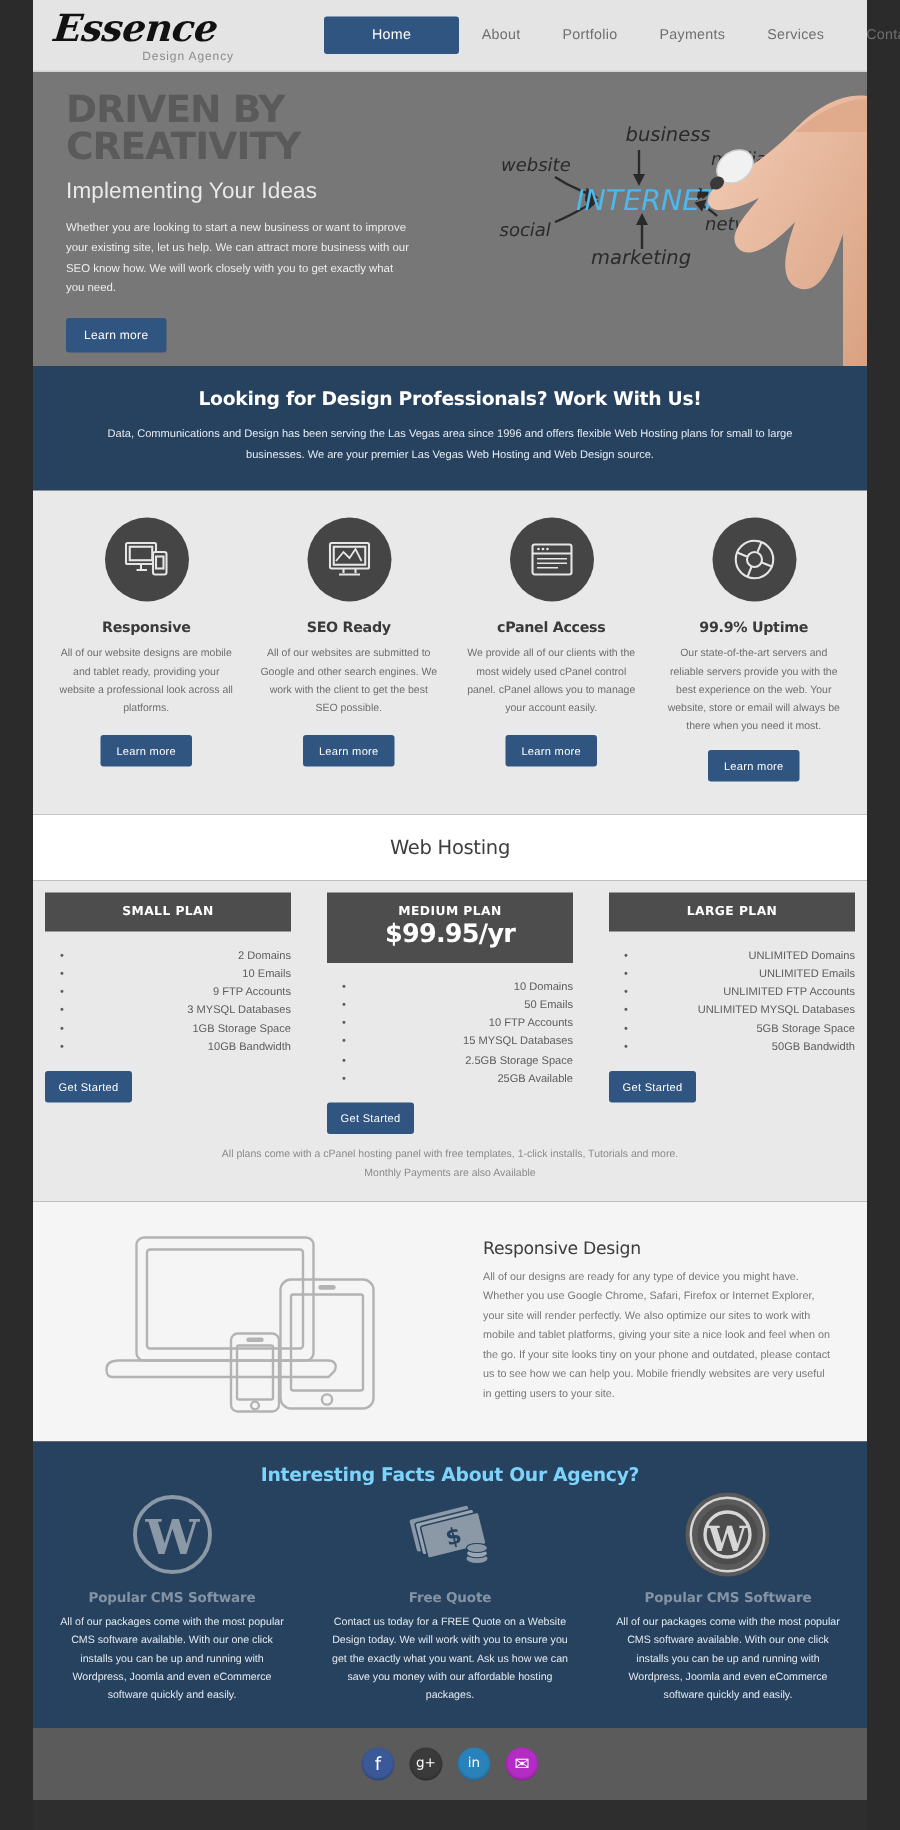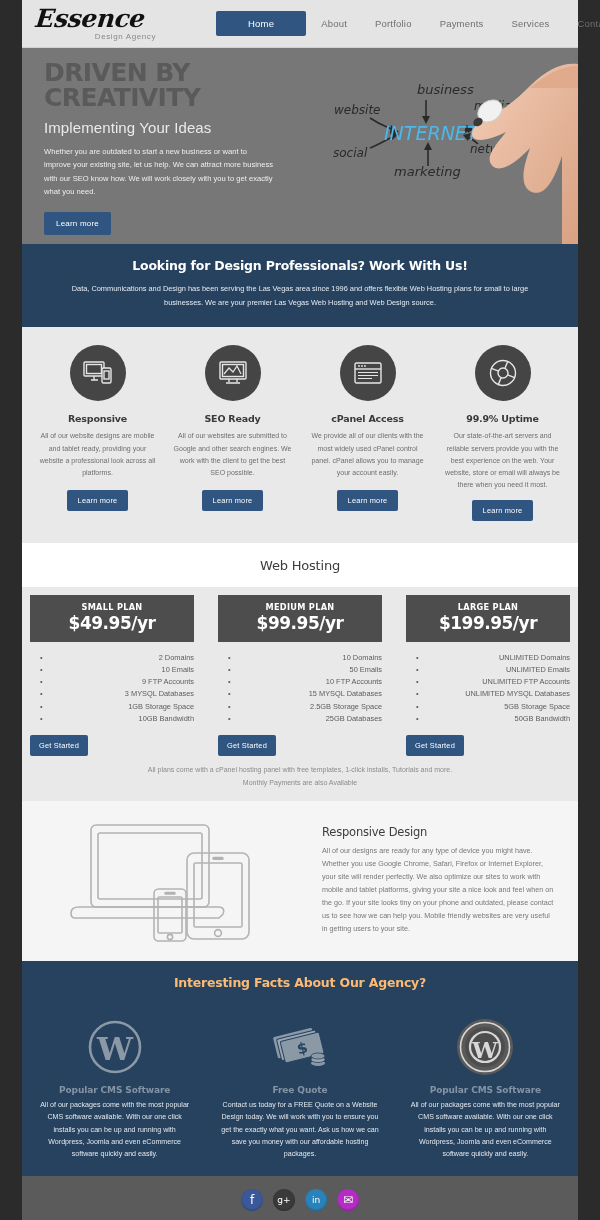--- a/index.html
+++ b/index.html
@@ -239,23 +239,23 @@
   
   .facts {
     background: #26425f;
     padding: 14px 0 16px;
   }
   .facts-title {
     text-align: center;
     font-family: "DejaVu Sans", sans-serif;
     font-weight: bold;
     font-size: 12.5px;
-    color: #fdba74;
+    color: #7dd3fc;
     letter-spacing: -0.2px;
-    margin-bottom: 24px;
+    margin-bottom: 0;
   }
   .facts-row { display: flex; }
   .fact { flex: 1; text-align: center; padding: 0 14px; }
   .fact-icon { height: 66px; display: flex; align-items: center; justify-content: center; margin-bottom: 5px; }
   .fact-title {
     font-family: "DejaVu Sans", sans-serif;
     font-weight: bold;
     font-size: 9px;
     color: #8494a4;
     margin-bottom: 4px;
@@ -355,21 +355,21 @@
                    C 248 112, 244 124, 246 134 C 248 144, 258 148, 266 142
                    C 274 136, 280 120, 284 108 L284 196 Z" fill="url(#skin)"></path>
           <ellipse cx="212" cy="63" rx="13" ry="10" fill="#f1f1f1" stroke="#cfcfcf" stroke-width="1" transform="rotate(-35 212 63)"></ellipse>
           <ellipse cx="200" cy="74" rx="5" ry="4" fill="#3a3a3a" transform="rotate(-35 200 74)"></ellipse>
           <path d="M252 40 C 268 26, 284 18, 300 18 L300 40 Z" fill="#e0ab8c"></path>
         </g>
       </svg>
       <div class="hero-copy">
         <div class="hero-title">DRIVEN BY CREATIVITY</div>
         <div class="hero-sub">Implementing Your Ideas</div>
-        <div class="hero-text">Whether you are outdated to start a new business or want to improve your existing site, let us help.  We can attract more business with our SEO know how.  We will work closely with you to get exactly what you need.</div>
+        <div class="hero-text">Whether you are looking to start a new business or want to improve your existing site, let us help.  We can attract more business with our SEO know how.  We will work closely with you to get exactly what you need.</div>
         <button class="btn hero-btn">Learn more</button>
       </div>
     </div>
 
     <div class="cta">
       <div class="cta-title">Looking for Design Professionals? Work With Us!</div>
       <div class="cta-text">Data, Communications and Design has been serving the Las Vegas area since 1996 and offers flexible Web Hosting plans for small to large businesses.  We are your premier Las Vegas Web Hosting and Web Design source.</div>
     </div>
 
     <div class="features" id="features">
@@ -430,21 +430,20 @@
       </div>
 
     <div class="hosting-head">
       <h2>Web Hosting</h2>
     </div>
     <div class="plans-wrap">
       <div class="plans" id="plans">
   <div class="plan">
     <div class="plan-head">
       <div class="plan-name">SMALL PLAN</div>
-      <div class="plan-price">$49.95/yr</div>
     </div>
     <ul class="plan-list">
       <li>2 Domains</li>
               <li>10 Emails</li>
               <li>9 FTP Accounts</li>
               <li>3 MYSQL Databases</li>
               <li>1GB Storage Space</li>
               <li>10GB Bandwidth</li>
     </ul>
     <button class="btn plan-btn">Get Started</button>
@@ -453,28 +452,27 @@
     <div class="plan-head">
       <div class="plan-name">MEDIUM PLAN</div>
       <div class="plan-price">$99.95/yr</div>
     </div>
     <ul class="plan-list">
       <li>10 Domains</li>
               <li>50 Emails</li>
               <li>10 FTP Accounts</li>
               <li>15 MYSQL Databases</li>
               <li>2.5GB Storage Space</li>
-              <li>25GB Databases</li>
+              <li>25GB Available</li>
     </ul>
     <button class="btn plan-btn">Get Started</button>
   </div>
   <div class="plan">
     <div class="plan-head">
       <div class="plan-name">LARGE PLAN</div>
-      <div class="plan-price">$199.95/yr</div>
     </div>
     <ul class="plan-list">
       <li>UNLIMITED Domains</li>
               <li>UNLIMITED Emails</li>
               <li>UNLIMITED FTP Accounts</li>
               <li>UNLIMITED MYSQL Databases</li>
               <li>5GB Storage Space</li>
               <li>50GB Bandwidth</li>
     </ul>
     <button class="btn plan-btn">Get Started</button>

